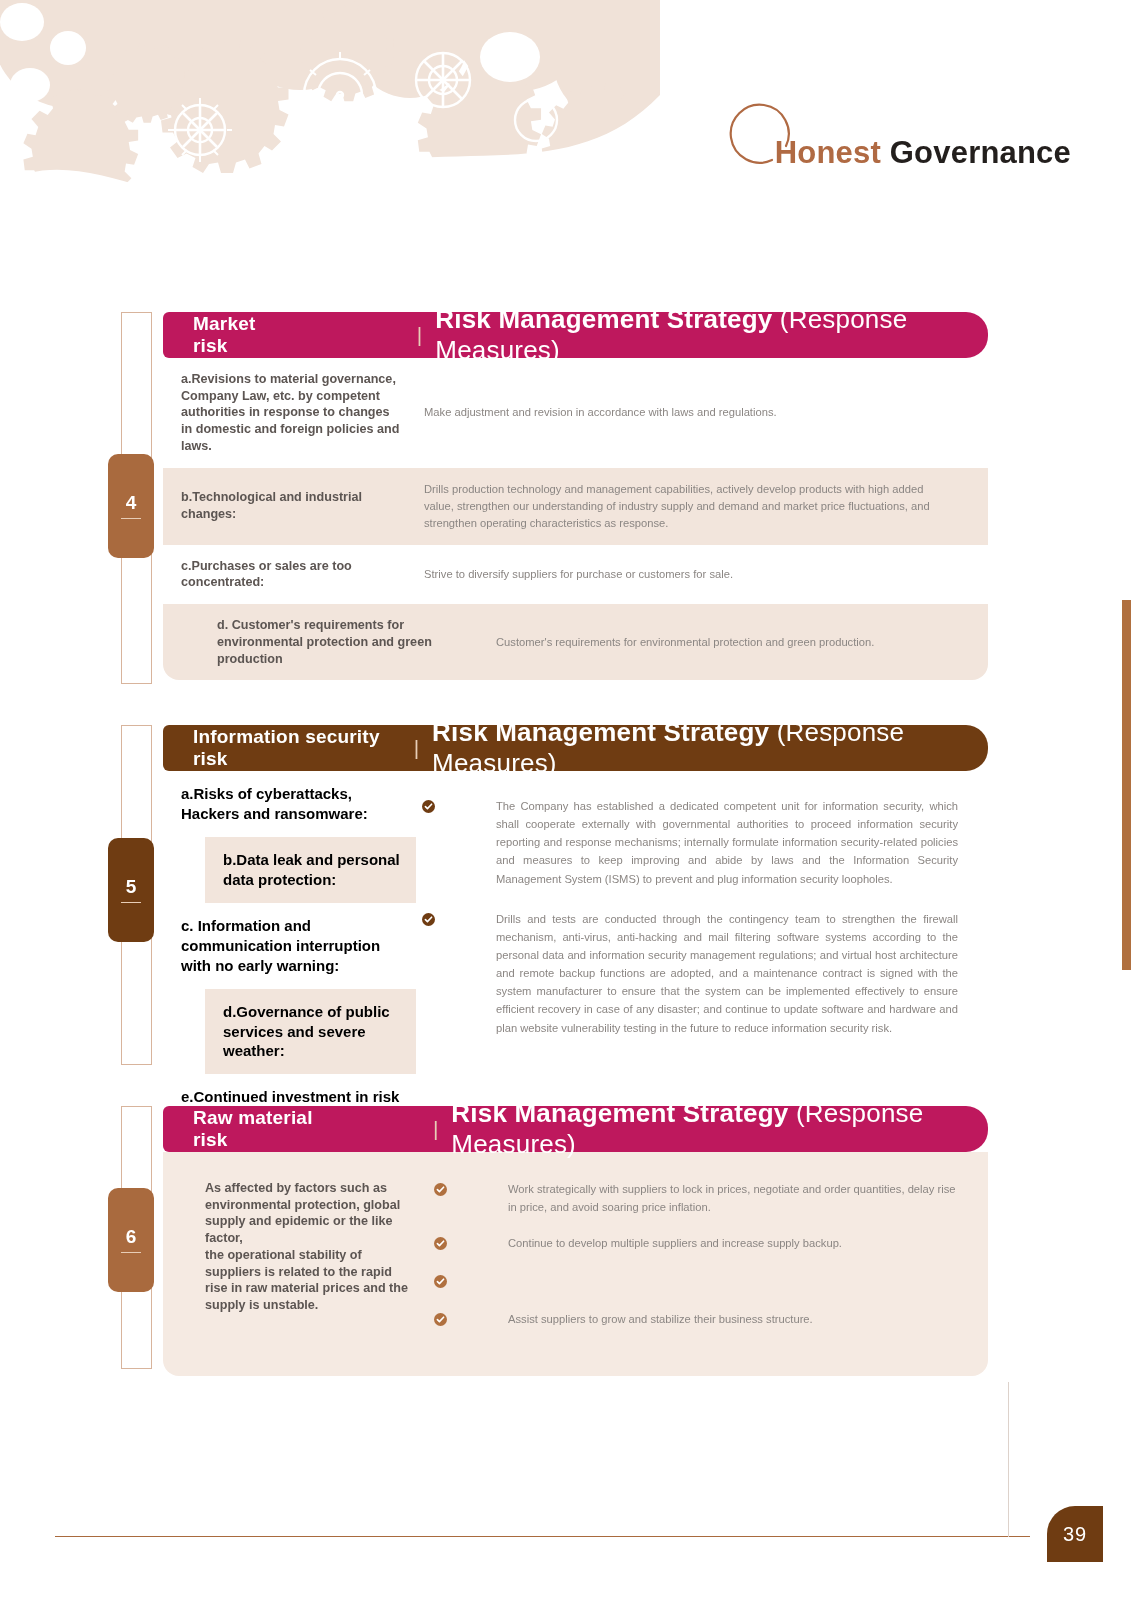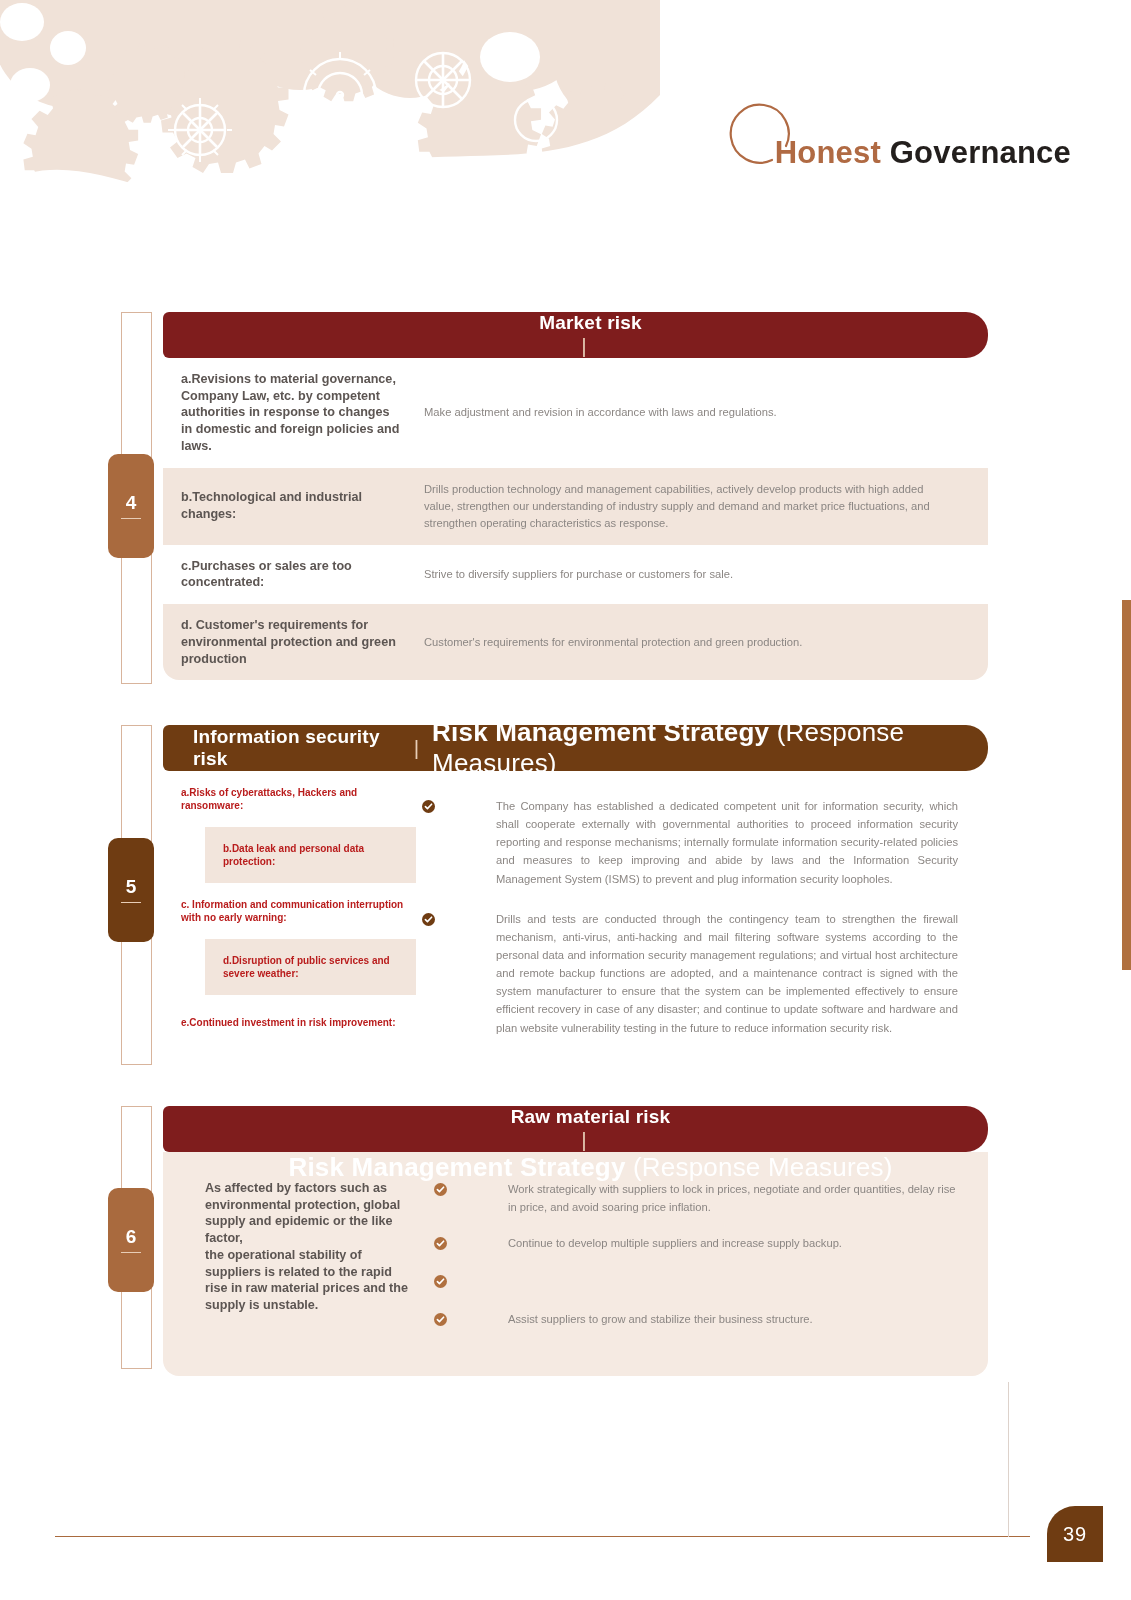--- a/index.html
+++ b/index.html
@@ -99,21 +99,21 @@
     z-index: 2;
   }
   .tbl-head {
     height: 46px;
     border-radius: 6px 22px 22px 6px;
     display: flex;
     align-items: center;
     color: #fff;
     padding-left: 30px;
   }
-  .tbl-head.light { background: #7f1d1d; flex-direction: column; }
+  .tbl-head.light { background: #be185d; }
   .tbl-head.dark  { background: #6f3c12; }
   .head-left {
     font-size: 19px; font-weight: bold;
     letter-spacing: .2px;
   }
   .head-sep {
     color: #e7cdb6;
     font-weight: 300;
     margin: 0 13px 0 0;
     font-size: 21px;
@@ -152,35 +152,35 @@
     line-height: 1.52;
     display: flex;
     align-items: center;
   }
 
   
   .b1 .r1 .cell-l { min-height: 108px; align-items: flex-start; }
   .b1 .r1 .cell-r { min-height: 108px; }
   .b1 .r2 .cell-l, .b1 .r2 .cell-r { min-height: 76px; }
   .b1 .r3 .cell-l, .b1 .r3 .cell-r { min-height: 55px; }
-  .b1 .r4 .cell-l, .b1 .r4 .cell-r { min-height: 70px; }
+  .b1 .r4 .cell-l, .b1 .r4 .cell-r { min-height: 70px; margin-left: 36px; }
 
   
   .split {
     display: flex;
     background: #fff;
   }
   .split-left {
     width: 253px; flex: 0 0 253px;
   }
   .sl-item {
     padding: 13px 10px 13px 18px;
-    font-size: 10px;
+    font-size: 15px;
     font-weight: bold;
-    color: #b91c1c;
+    color: #000000;
     line-height: 1.33;
     min-height: 56px;
     display: flex;
     align-items: center;
   }
   .sl-item.alt { background: #f2e5dc; margin-left: 42px; }
   .split-right {
     flex: 1;
     padding: 26px 30px 22px 6px;
   }
@@ -402,21 +402,21 @@
       <span style="flex:0 0 auto; width:12px;"></span>
       <span class="head-sep">|</span>
       <span class="head-right"><span>Risk Management Strategy</span><span class="sub"> (Response Measures)</span></span>
     </div>
     <div class="tbl-body">
       <div class="split">
         <div class="split-left">
           <div class="sl-item">a.Risks of cyberattacks, Hackers and ransomware:</div>
           <div class="sl-item alt">b.Data leak and personal data protection:</div>
           <div class="sl-item">c. Information and communication interruption with no early warning:</div>
-          <div class="sl-item alt">d.Disruption of public services and severe weather:</div>
+          <div class="sl-item alt">d.Governance of public services and severe weather:</div>
           <div class="sl-item">e.Continued investment in risk improvement:</div>
         </div>
         <div class="split-right">
           <div class="bullet">
             <span class="dot">
               <svg width="13" height="13" viewBox="0 0 16 16">
                   <circle cx="8" cy="8" r="8" fill="#6f3c12"></circle>
                   <path d="M4.2,8.1 L6.7,10.6 L11.8,5.2" fill="none" stroke="#fff" stroke-width="2" stroke-linecap="round" stroke-linejoin="round"></path>
                 </svg>
             </span>

